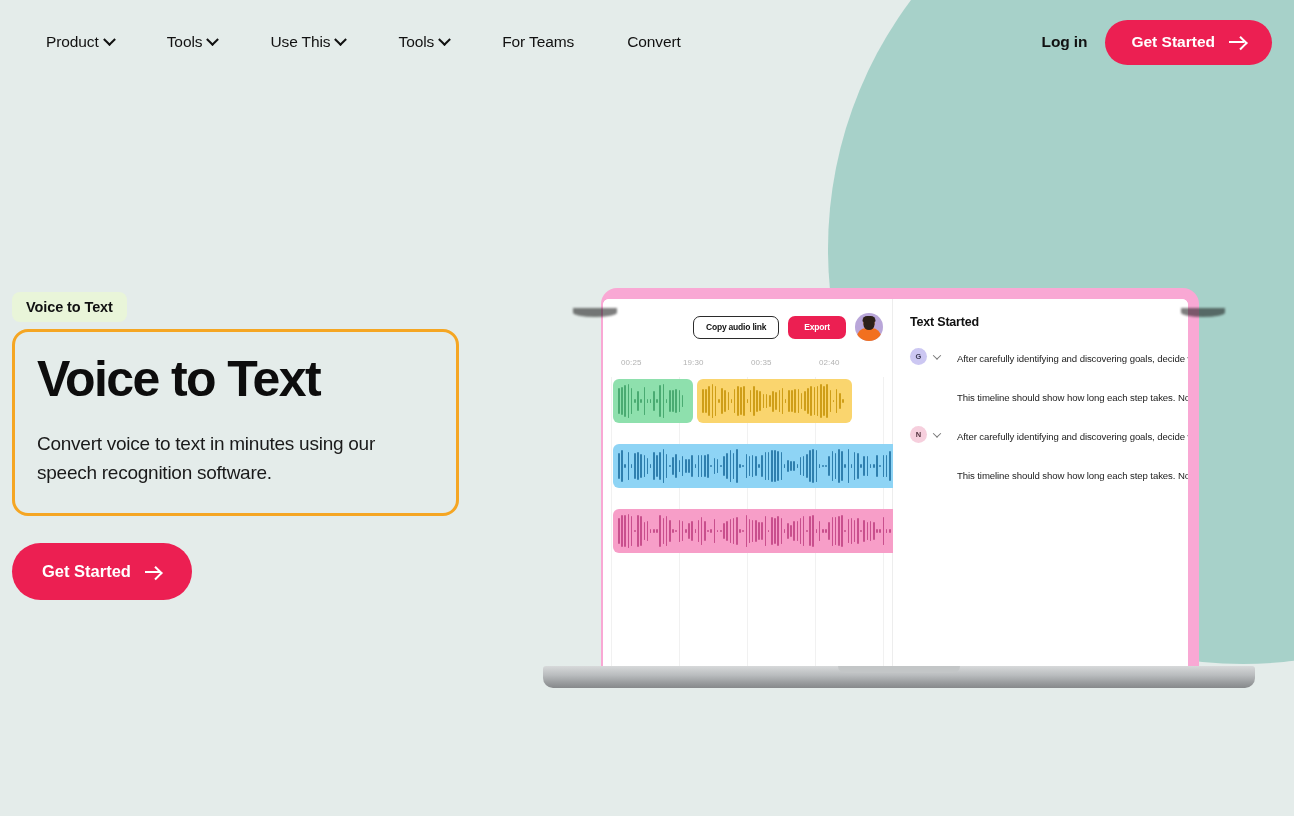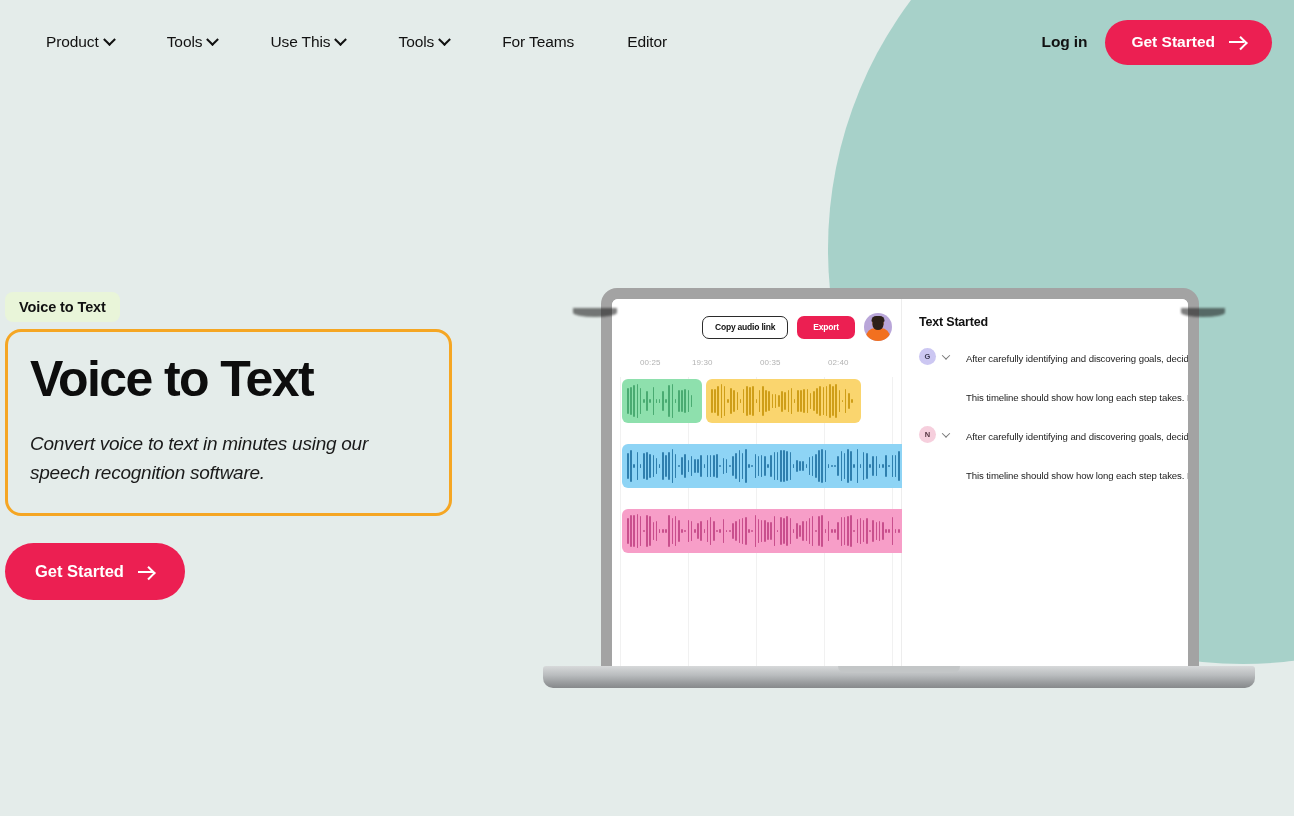--- a/index.html
+++ b/index.html
@@ -182,21 +182,21 @@
     right: 1px; top: 2.2px;
     width: 7.5px; height: 7.5px;
     border-top: 2px solid currentColor;
     border-right: 2px solid currentColor;
     transform: rotate(45deg);
   }
 
   
   .hero {
     position: absolute;
-    left: 5px;
+    left: 12px;
     top: 292px;
     width: 460px;
     z-index: 10;
   }
   .badge {
     display: inline-block;
     background: #e9f5d9;
     color: #111111;
     font-size: 14.5px;
     font-weight: 700;
@@ -218,21 +218,20 @@
     letter-spacing: -1.6px;
     color: #0d0d0d;
   }
   .hero-sub {
     margin-top: 22px;
     font-size: 19px;
     line-height: 1.53;
     color: #1a1a1a;
     letter-spacing: -0.25px;
     font-weight: 400;
-    font-style: italic;
   }
   .btn-hero {
     margin-top: 27px;
     height: 57px;
     padding: 0 30px;
     font-size: 16.5px;
     margin-left: 0;
   }
 
   
@@ -243,23 +242,23 @@
     width: 712px;
     height: 412px;
     z-index: 12;
   }
   .laptop-lid {
     position: absolute;
     left: 58px;
     top: 0;
     width: 598px;
     height: 392px;
-    background: #a3a3a3;
+    background: #f9a8d4;
     border-radius: 16px 16px 4px 4px;
-    padding: 11px 11px 9px 11px;
+    padding: 11px 11px 9px 2px;
   }
   .laptop-screen {
     width: 100%;
     height: 100%;
     background: #ffffff;
     border-radius: 6px;
     overflow: hidden;
     position: relative;
     display: flex;
   }
@@ -524,21 +523,21 @@
       <i class="chev"></i>
     </div>
     <div class="nav-item">
       <span>Tools</span>
       <i class="chev"></i>
     </div>
     <div class="nav-item">
       <span>For Teams</span>
     </div>
     <div class="nav-item">
-      <span>Editor</span>
+      <span>Convert</span>
     </div>
   </nav>
 
   <div class="header-right">
     <a class="login-link">Log in</a>
     <button class="btn-pill btn-header">
       <span>Get Started</span>
       <i class="arrow-ico"></i>
     </button>
   </div>
@@ -572,21 +571,21 @@
           <button class="tb-btn-pink">Export</button>
           <div class="tb-avatar">
             <div class="av-body"></div>
             <div class="av-head"></div>
             <div class="av-beard"></div>
             <div class="av-hair"></div>
           </div>
         </div>
 
         <div class="ruler">
-            <span class="ruler-label" style="left: 18px;">00:25</span>
+            <span class="ruler-label" style="left: 8px;">00:25</span>
             <span class="ruler-label" style="left: 70px;">19:30</span>
             <span class="ruler-label" style="left: 138px;">00:35</span>
             <span class="ruler-label" style="left: 206px;">02:40</span>
           </div>
         <div class="gridlines">
             <div class="gridline" style="left: -2px;"></div>
             <div class="gridline" style="left: 66px;"></div>
             <div class="gridline" style="left: 134px;"></div>
             <div class="gridline" style="left: 202px;"></div>
             <div class="gridline" style="left: 270px;"></div>

